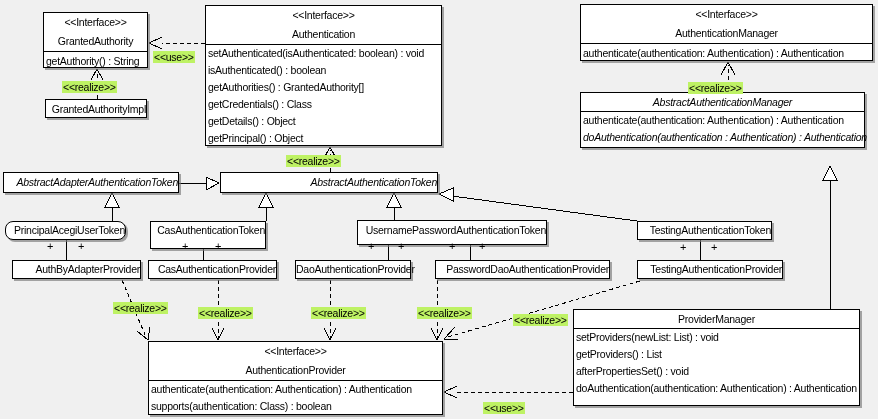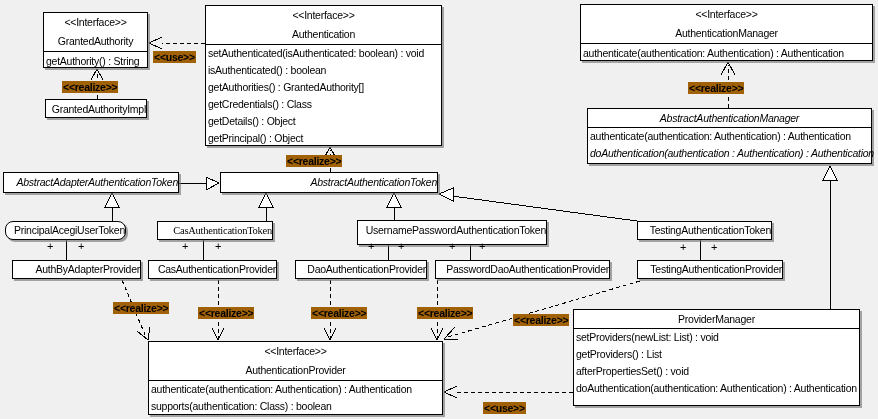--- a/index.html
+++ b/index.html
@@ -23,25 +23,24 @@
   }
   .hdr { text-align:center; border-bottom:1px solid #000; }
   .hdr .line { line-height:19px; white-space:nowrap; }
   .title { text-align:center; line-height:18px; border-bottom:1px solid #000; white-space:nowrap; }
   .name-only { text-align:right; line-height:17px; white-space:nowrap; }
   .m { line-height:17px; padding:0 2px; white-space:nowrap; }
   .m18 { line-height:18px; padding:0 2px; white-space:nowrap; }
   .italic { font-style: italic; }
   .edge-label {
     position:absolute;
-    background:#a16207;
+    background:#bef264;
     white-space:nowrap;
     padding:0 1px;
     line-height:12px;
-    font-weight:bold;
   }
   .plus {
     position:absolute;
     width:10px; text-align:center;
     font-size:11px; line-height:11px;
   }
   line, polyline, polygon { shape-rendering: crispEdges; }
 </style>
 </head>
 <body>
@@ -160,59 +159,59 @@
   </div>
 
   <div class="uml-box" style="left:580px; top:4px; width:293px; height:57px;">
     <div class="hdr">
       <div class="line">&lt;&lt;Interface&gt;&gt;</div>
       <div class="line">AuthenticationManager</div>
     </div>
     <div class="m m18">authenticate(authentication: Authentication) : Authentication</div>
   </div>
 
-  <div class="uml-box" style="left:580px; top:108px; width:285px; height:56px;margin-left:7px;">
+  <div class="uml-box" style="left:580px; top:92px; width:285px; height:56px;">
     <div class="title italic">AbstractAuthenticationManager</div>
     <div class="m">authenticate(authentication: Authentication) : Authentication</div>
     <div class="m italic">doAuthentication(authentication : Authentication) : Authentication</div>
   </div>
 
   <div class="uml-box" style="left:3px; top:172px; width:176px; height:21px;">
     <div class="name-only italic" style="line-height:19px;">AbstractAdapterAuthenticationToken</div>
   </div>
 
   <div class="uml-box" style="left:220px; top:172px; width:218px; height:21px;">
     <div class="name-only italic" style="line-height:19px;">AbstractAuthenticationToken</div>
   </div>
 
   <div class="uml-box" style="left:5px; top:221px; width:121px; height:19px;border-radius:8px;">
     <div class="name-only">PrincipalAcegiUserToken</div>
   </div>
 
-  <div class="uml-box" style="left:157px; top:221px; width:116px; height:19px;font-family:Liberation Serif, serif;">
+  <div class="uml-box" style="left:150px; top:221px; width:116px; height:28px;">
     <div class="name-only">CasAuthenticationToken</div>
   </div>
 
   <div class="uml-box" style="left:357px; top:220px; width:190px; height:25px;">
     <div class="name-only" style="line-height:18px;">UsernamePasswordAuthenticationToken</div>
   </div>
 
   <div class="uml-box" style="left:637px; top:221px; width:135px; height:19px;">
     <div class="name-only">TestingAuthenticationToken</div>
   </div>
 
   <div class="uml-box" style="left:12px; top:260px; width:129px; height:19px;">
     <div class="name-only">AuthByAdapterProvider</div>
   </div>
 
   <div class="uml-box" style="left:148px; top:260px; width:129px; height:19px;">
     <div class="name-only">CasAuthenticationProvider</div>
   </div>
 
-  <div class="uml-box" style="left:295px; top:260px; width:132px; height:19px;">
+  <div class="uml-box" style="left:295px; top:260px; width:116px; height:19px;">
     <div class="name-only">DaoAuthenticationProvider</div>
   </div>
 
   <div class="uml-box" style="left:637px; top:260px; width:146px; height:19px;">
     <div class="name-only">TestingAuthenticationProvider</div>
   </div>
 
   <div class="uml-box" style="left:435px; top:260px; width:175px; height:19px;">
     <div class="name-only">PasswordDaoAuthenticationProvider</div>
   </div>

